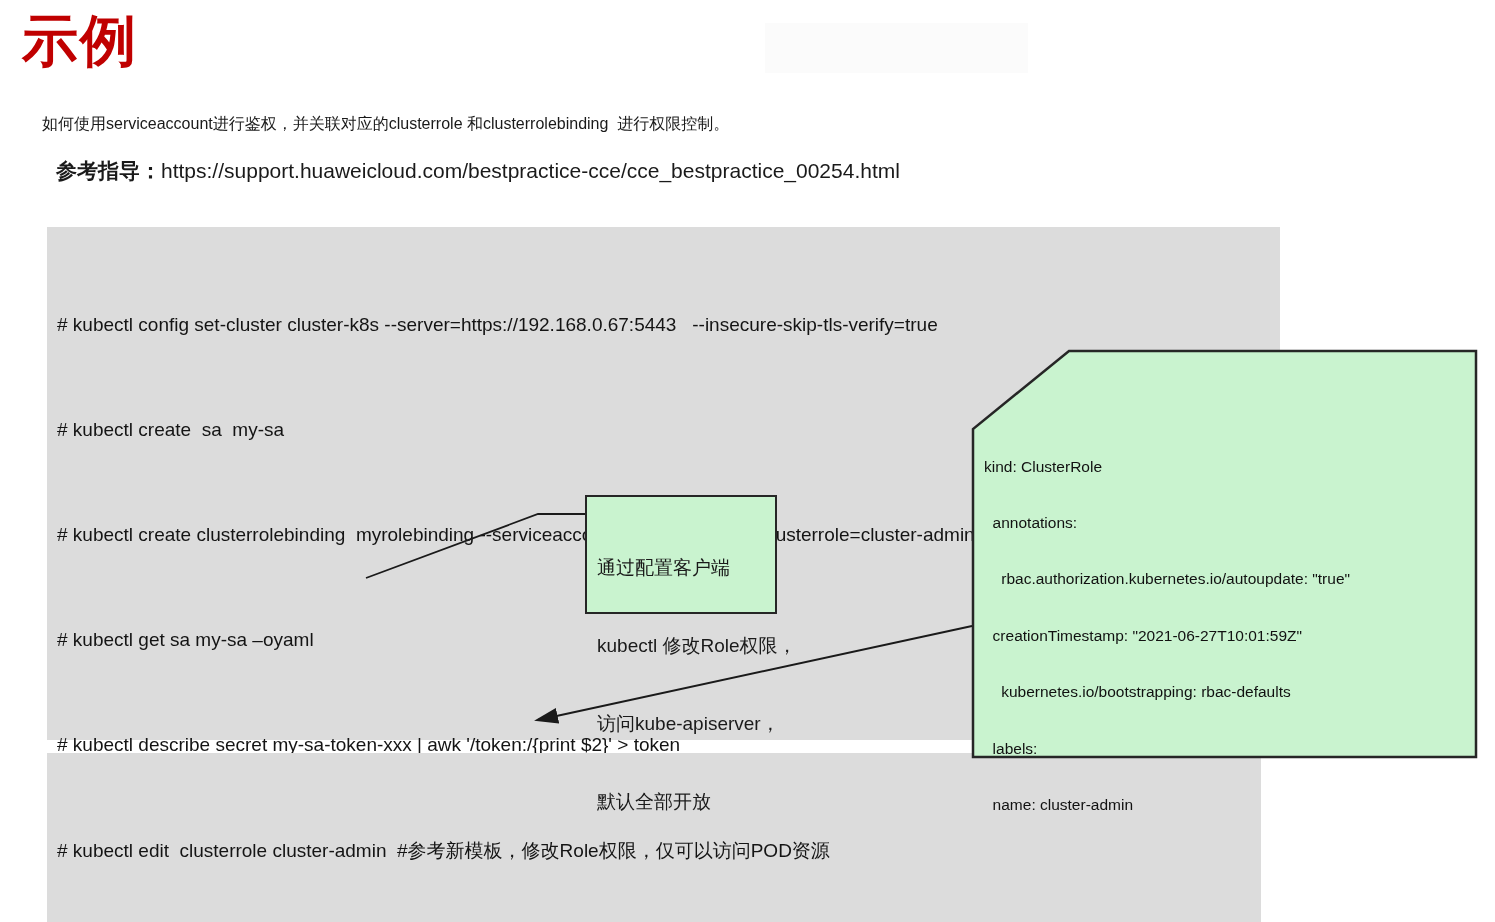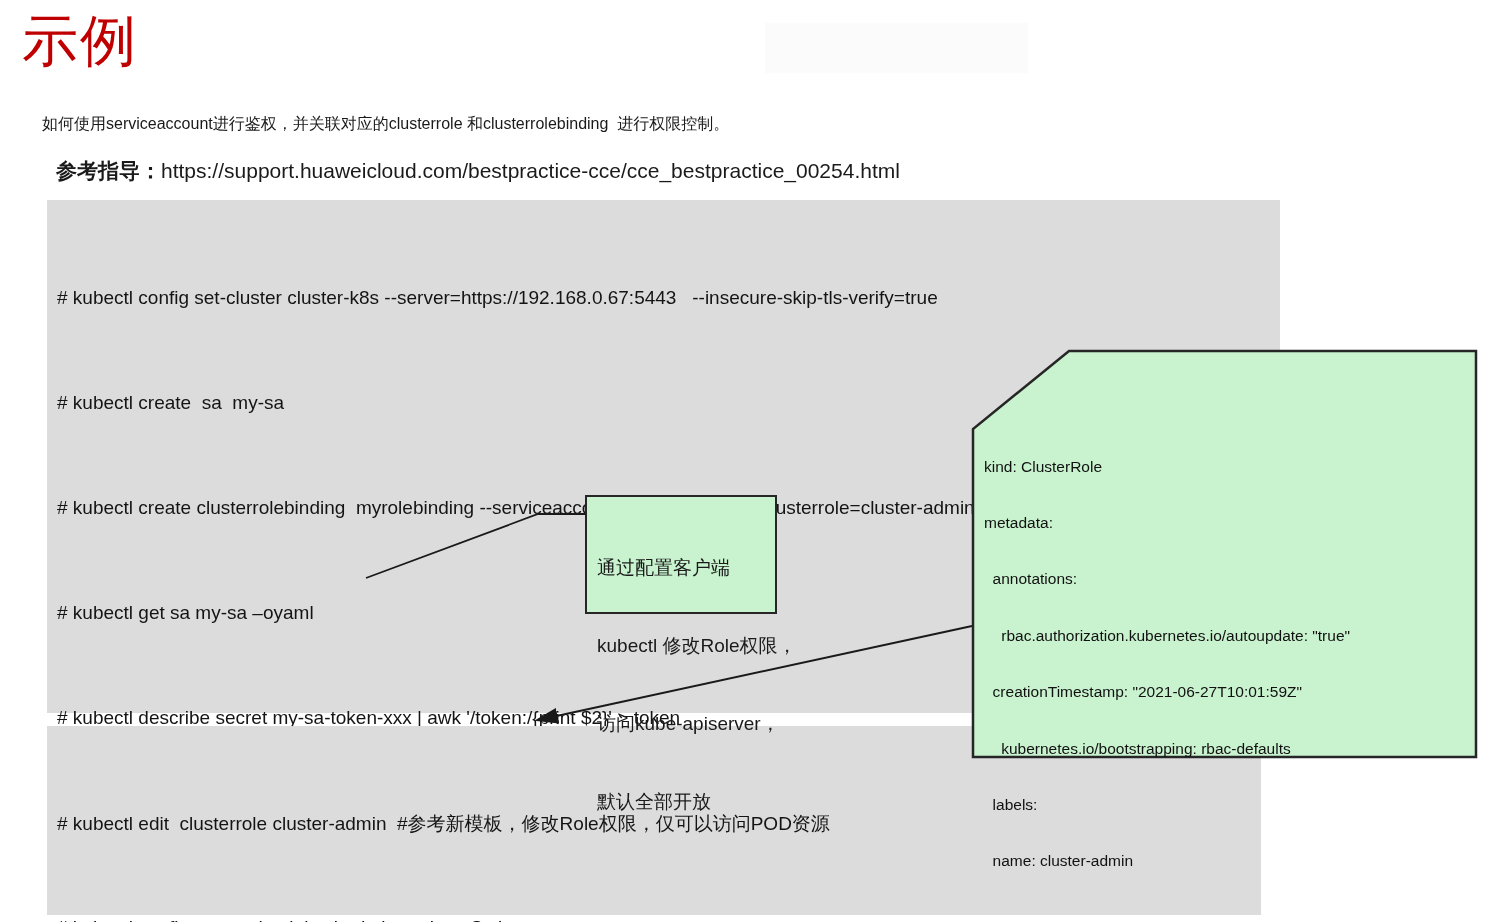--- a/index.html
+++ b/index.html
@@ -2,35 +2,35 @@
 <html><head>
 <meta charset="utf-8">
 <style>
   html,body{margin:0;padding:0;}
   body{
     width:1495px;height:922px;background:#ffffff;position:relative;overflow:hidden;
     font-family:"Liberation Sans","DejaVu Sans",sans-serif;color:#1a1a1a;
   }
   .abs{position:absolute;}
   #slide-title{
-    left:22px;top:4px;font-size:56px;font-weight:400;color:#c00000;letter-spacing:2px;
+    left:22px;top:4px;font-size:56px;font-weight:700;color:#c00000;letter-spacing:2px;
   }
   #watermark{
     left:765px;top:23px;width:263px;height:50px;background:#fbfbfb;
   }
   #intro-line{
     left:42px;top:114px;font-size:16px;white-space:pre;color:#1a1a1a;
   }
   #reference-line{
     left:56px;top:157px;font-size:21px;white-space:pre;color:#1a1a1a;
   }
   #reference-line .ref-label{font-weight:700;}
   .code-block{
     background:#dcdcdc;font-size:19px;line-height:35px;padding:10px 0 0 10px;
-    white-space:pre;color:#141414;
+    white-space:pre;color:#141414;margin-top:27px;
   }
   #code-block-1{left:47px;top:200px;width:1223px;height:503px;}
   #code-block-2{left:47px;top:726px;width:1204px;height:179px;}
   .cl{white-space:pre;}
   #client-callout{
     left:585px;top:495px;width:168px;height:103px;background:#c9f3cf;
     border:2px solid #262626;padding:6px 10px;font-size:19px;line-height:26px;
     white-space:pre;z-index:3;
   }
   #overlay-svg{left:0;top:0;z-index:2;pointer-events:none;}
@@ -91,21 +91,20 @@
 
 <div class="abs" id="client-callout">
   <div>通过配置客户端</div>
   <div>kubectl 修改Role权限，</div>
   <div>访问kube-apiserver，</div>
   <div>默认全部开放</div>
 </div>
 
 <div class="abs" id="yaml-callout-text">
   <div class="cl">kind: ClusterRole</div>
-  <div class="cl">metadata:</div>
   <div class="cl">  annotations:</div>
   <div class="cl">    rbac.authorization.kubernetes.io/autoupdate: "true"</div>
   <div class="cl">  creationTimestamp: "2021-06-27T10:01:59Z"</div>
   <div class="cl">    kubernetes.io/bootstrapping: rbac-defaults</div>
   <div class="cl">  labels:</div>
   <div class="cl">  name: cluster-admin</div>
   
   
   
   

